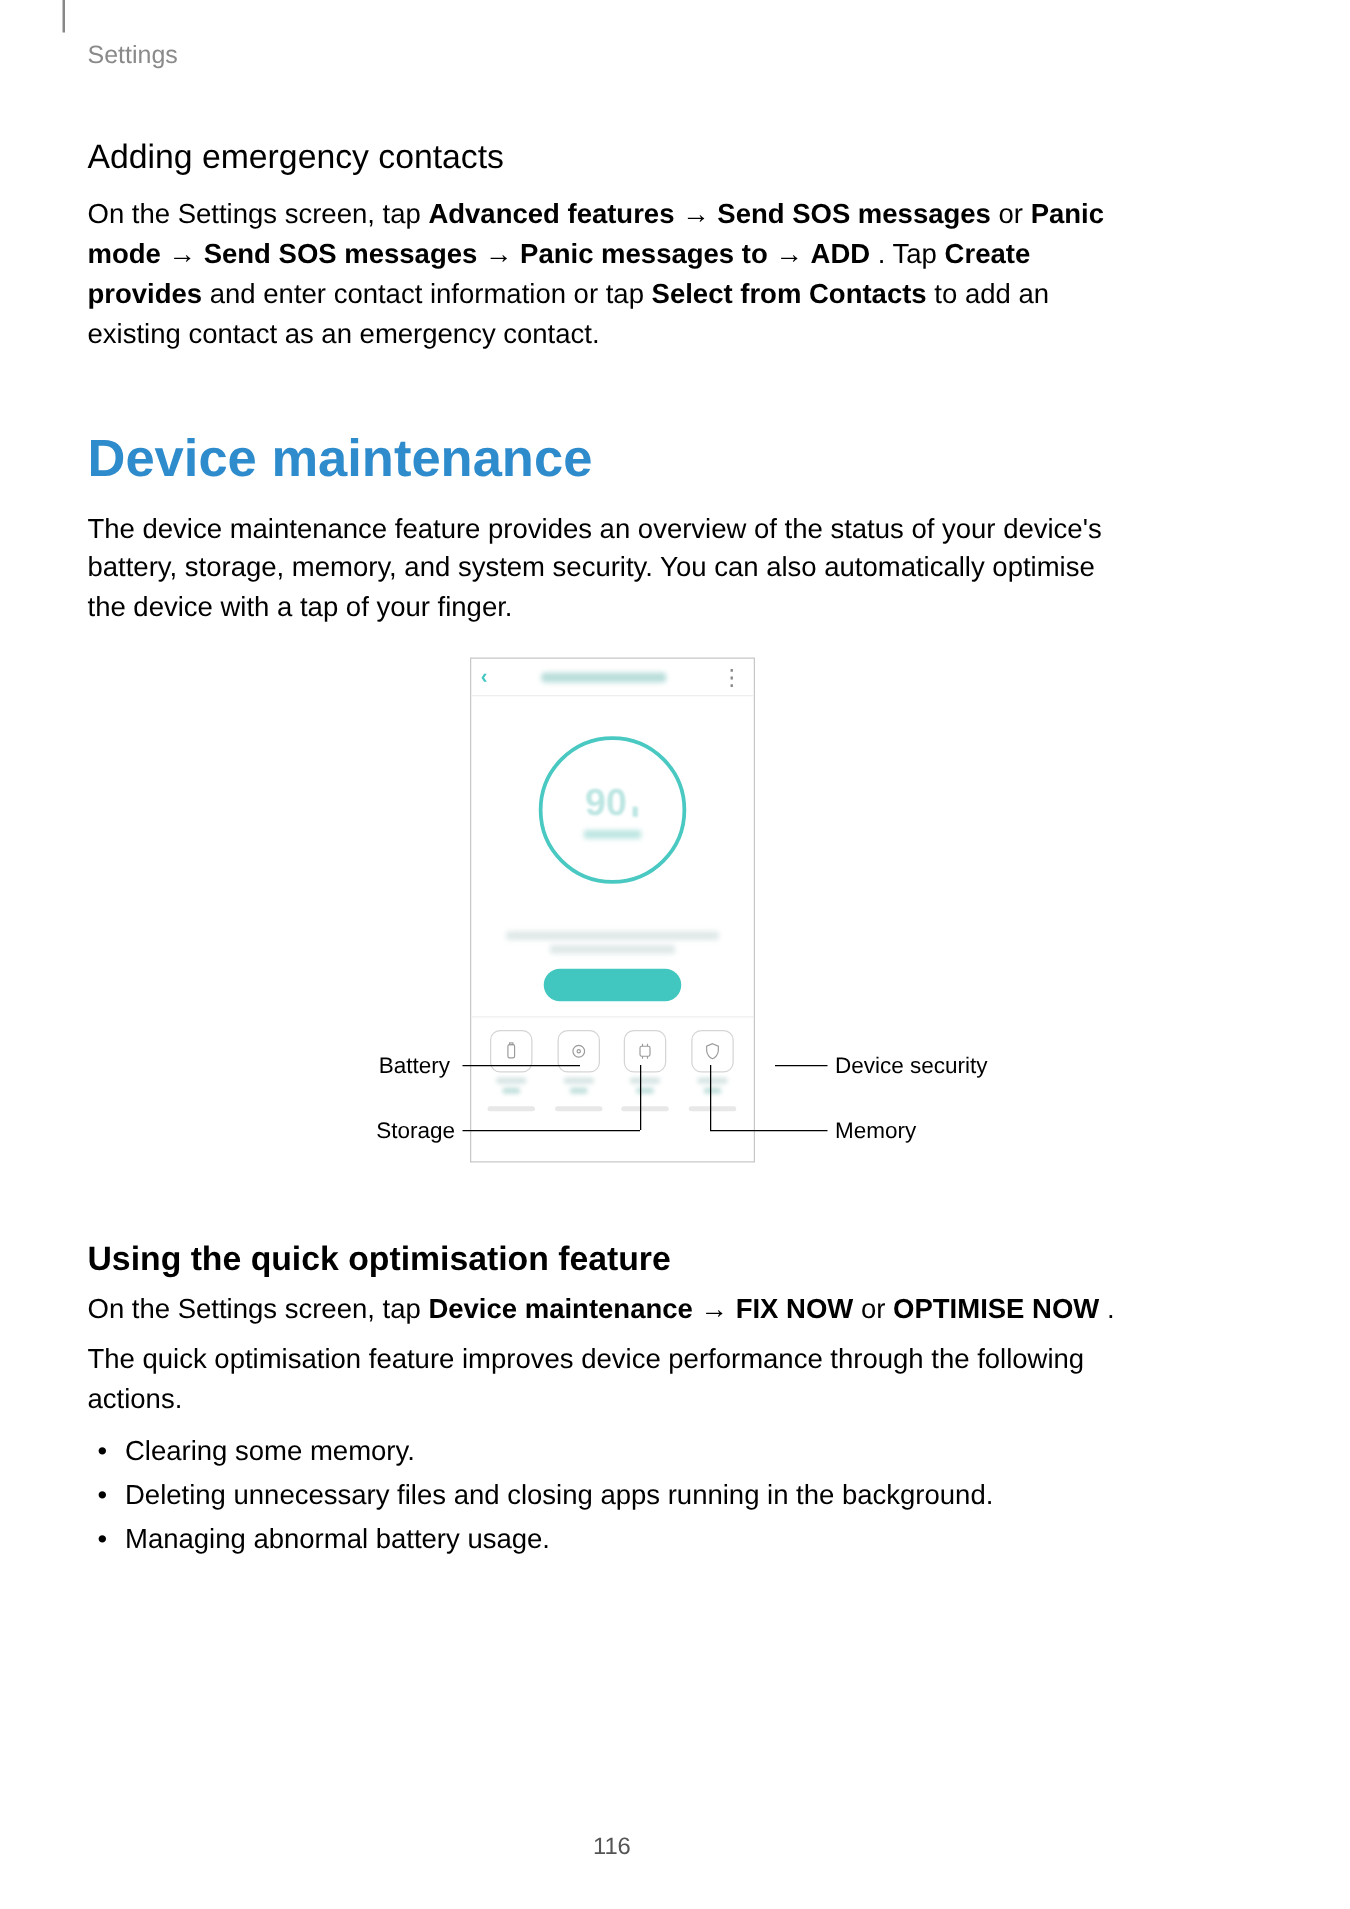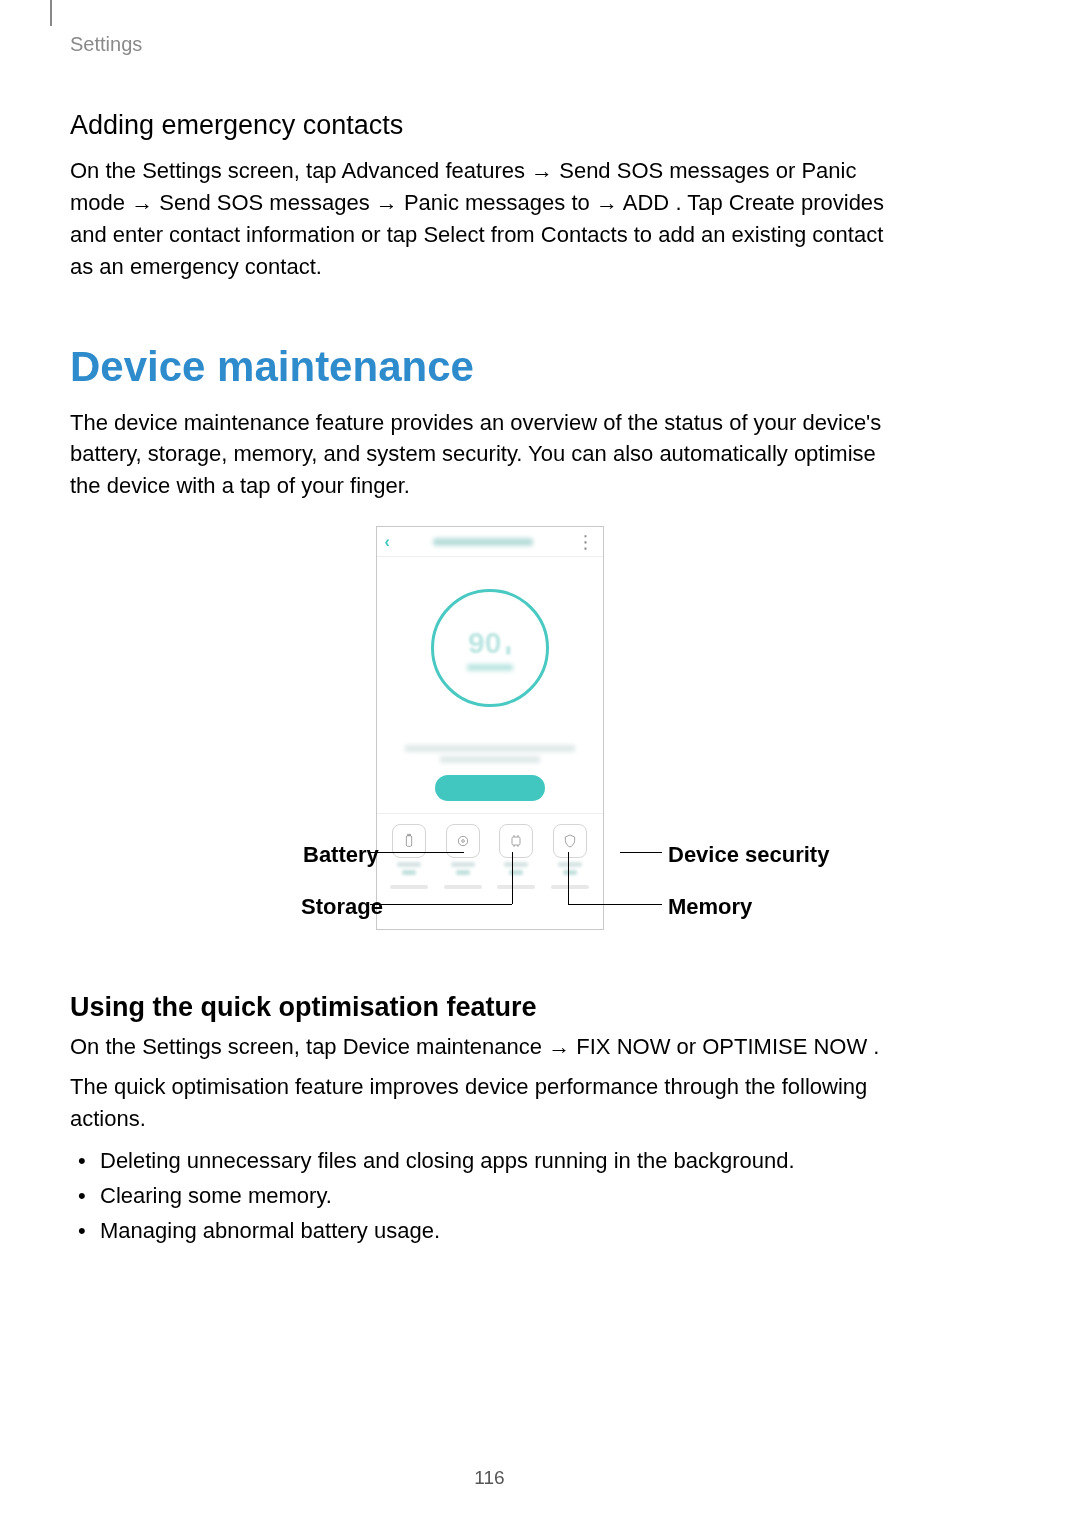--- a/index.html
+++ b/index.html
@@ -3,21 +3,21 @@
 <meta charset="utf-8">
 <style>
   * { box-sizing: border-box; margin: 0; padding: 0; }
   html, body { width: 1080px; height: 1527px; background: #fff; font-family: "Segoe UI", Arial, sans-serif; color: #000; }
   .page { width: 979px; height: 1527px; position: relative; padding: 0 70px; }
   .header-rule { position: absolute; left: 50px; top: 0; width: 2px; height: 26px; background: #888; }
   .header-label { position: absolute; left: 70px; top: 33px; font-size: 20px; color: #8a8a8a; }
   .content { padding-top: 110px; }
   .h2 { font-size: 27px; font-weight: 400; margin-bottom: 14px; color: #000; }
   .para { font-size: 22px; line-height: 1.45; color: #000; margin-bottom: 8px; }
-  .para strong { font-weight: 400; }
+  .para strong { font-weight: 700; }
   .arrow { display: inline; }
   .h1 { font-size: 42px; font-weight: 700; color: #2e8bcc; margin-top: 60px; margin-bottom: 16px; }
   .figure-wrap { position: relative; width: 100%; height: 440px; margin-top: 24px; margin-bottom: 26px; }
   .phone {
     position: absolute; left: 50%; top: 0; transform: translateX(-50%);
     width: 228px; height: 404px; border: 1px solid #c8c8c8; background: #fff;
   }
   .phone-topbar { display: flex; align-items: center; justify-content: space-between; height: 30px; padding: 0 8px; border-bottom: 1px solid #eee; }
   .back-chevron { color: #41c7c0; font-size: 16px; font-weight: 700; }
   .title-blur { width: 100px; height: 8px; background: #b9dedb; filter: blur(2px); border-radius: 3px; }
@@ -34,21 +34,21 @@
   .icon-row { display: flex; justify-content: space-around; align-items: center; padding: 10px 6px 4px; border-top: 1px solid #eee; margin-top: 12px; }
   .icon-btn { width: 34px; height: 34px; border: 1px solid #d5d5d5; border-radius: 8px; display: flex; align-items: center; justify-content: center; color: #9a9a9a; }
   .sub-row { display: flex; justify-content: space-around; padding: 0 6px 4px; }
   .sub-blur { width: 36px; display:flex; flex-direction:column; align-items:center; gap:3px; }
   .sub-blur .t1 { width: 24px; height: 5px; background:#d6e4e3; filter:blur(1.5px); border-radius:2px; }
   .sub-blur .t2 { width: 14px; height: 5px; background:#c1e0dc; filter:blur(1.5px); border-radius:2px; }
   .bar-row { display:flex; justify-content:space-around; padding: 6px 6px 8px; }
   .bar { width: 38px; height: 4px; background:#e8e8e8; border-radius:2px; }
 
   
-  .callout-label { position: absolute; font-size: 22px; color: #000; font-weight: bold; }
+  .callout-label { position: absolute; font-size: 18px; color: #000; }
   .callout-line { position: absolute; background: #000; height: 1px; }
   .callout-vert { position: absolute; background: #000; width: 1px; }
 
   .h2b { font-size: 27px; font-weight: 700; margin-top: 0; margin-bottom: 8px; }
   ul.bullets { list-style: none; padding-left: 30px; margin-top: 6px; }
   ul.bullets li { font-size: 22px; line-height: 1.6; position: relative; }
   ul.bullets li::before { content: "•"; position: absolute; left: -22px; font-size: 22px; }
   .page-num { position: absolute; left: 0; right: 0; bottom: 38px; text-align: center; font-size: 19px; color: #555; }
 
   svg.ic { width: 16px; height: 16px; stroke: #9a9a9a; fill: none; stroke-width: 1.4; }
@@ -182,21 +182,21 @@
       <span>On the Settings screen, tap </span>
       <strong>Device maintenance</strong>
       <span class="arrow"> → </span>
       <strong>FIX NOW</strong>
       <span> or </span>
       <strong>OPTIMISE NOW</strong>
       <span>.</span>
     </p>
     <p class="para">The quick optimisation feature improves device performance through the following actions.</p>
     <ul class="bullets">
+      <li>Clearing some memory.</li>
       <li>Deleting unnecessary files and closing apps running in the background.</li>
-      <li>Clearing some memory.</li>
       <li>Managing abnormal battery usage.</li>
     </ul>
 
   </div>
 
   <div class="page-num">116</div>
 </div>
 
 </body></html>

